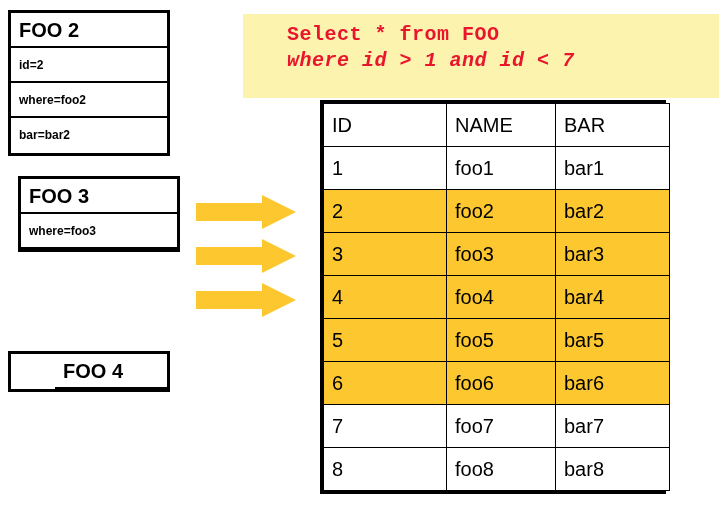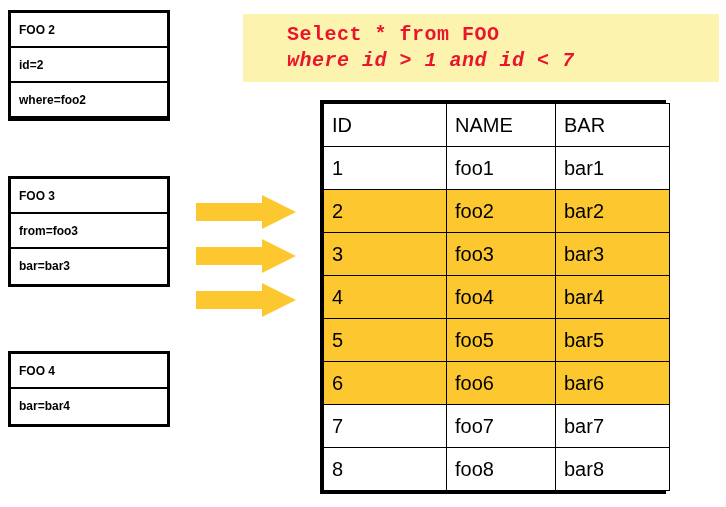--- a/index.html
+++ b/index.html
@@ -18,37 +18,37 @@
   
   .entity-box {
     position: absolute;
     left: 8px;
     width: 162px;
     border: 3px solid #000000;
     box-sizing: border-box;
     background: #ffffff;
   }
   #entity-box-0 { top: 10px; }
-  #entity-box-1 { top: 176px; }
-  #entity-box-2 { top: 351px; }
+  #entity-box-1 { top: 176px; margin-left: 10px; }
+  #entity-box-2 { top: 351px; padding-left: 44px; }
 
   .entity-row {
     height: 35px;
     line-height: 35px;
     padding: 0 0 0 8px;
     font-size: 12px;
     font-weight: bold;
     color: #000000;
     border-bottom: 2px solid #000000;
     box-sizing: border-box;
     white-space: nowrap;
     overflow: hidden;
   }
   .entity-row.title {
-    font-size: 12px;
+    font-size: 20px;
   }
   .entity-row.last {
     border-bottom: none;
   }
 
   
   .arrow {
     position: absolute;
     width: 100px;
     height: 34px;
@@ -57,21 +57,21 @@
   #arrow-1 { left: 196px; top: 239px; }
   #arrow-2 { left: 196px; top: 283px; }
   .arrow svg { display: block; width: 100%; height: 100%; }
 
   
   #sql-panel {
     position: absolute;
     left: 243px;
     top: 14px;
     width: 476px;
-    height: 68px;
+    height: 84px;
     background: #fcf3ae;
     box-sizing: border-box;
     padding: 8px 0 0 44px;
   }
   .sql-line {
     font-family: "Liberation Mono", "DejaVu Sans Mono", monospace;
     font-size: 20px;
     font-weight: bold;
     color: #e8152c;
     line-height: 26px;
@@ -118,31 +118,30 @@
   tr.row-plain td { background: #ffffff; }
   thead tr th { background: #ffffff; }
 </style>
 </head>
 <body>
 
 <div class="entity-box" id="entity-box-0">
   <div class="entity-row title">FOO 2</div>
   <div class="entity-row">id=2</div>
   <div class="entity-row">where=foo2</div>
+  <div class="entity-row last">bar=bar2</div>
 </div>
 
 <div class="entity-box" id="entity-box-1">
   <div class="entity-row title">FOO 3</div>
-  <div class="entity-row">from=foo3</div>
-  <div class="entity-row last">bar=bar3</div>
+  <div class="entity-row">where=foo3</div>
 </div>
 
 <div class="entity-box" id="entity-box-2">
   <div class="entity-row title">FOO 4</div>
-  <div class="entity-row last">bar=bar4</div>
 </div>
 
 <div class="arrow" id="arrow-0">
   <svg viewBox="0 0 100 34" preserveAspectRatio="none" aria-hidden="true">
     <polygon points="0,8 66,8 66,0 100,17 66,34 66,26 0,26" fill="#fdc82f"></polygon>
   </svg>
 </div>
 <div class="arrow" id="arrow-1">
   <svg viewBox="0 0 100 34" preserveAspectRatio="none" aria-hidden="true">
     <polygon points="0,8 66,8 66,0 100,17 66,34 66,26 0,26" fill="#fdc82f"></polygon>

